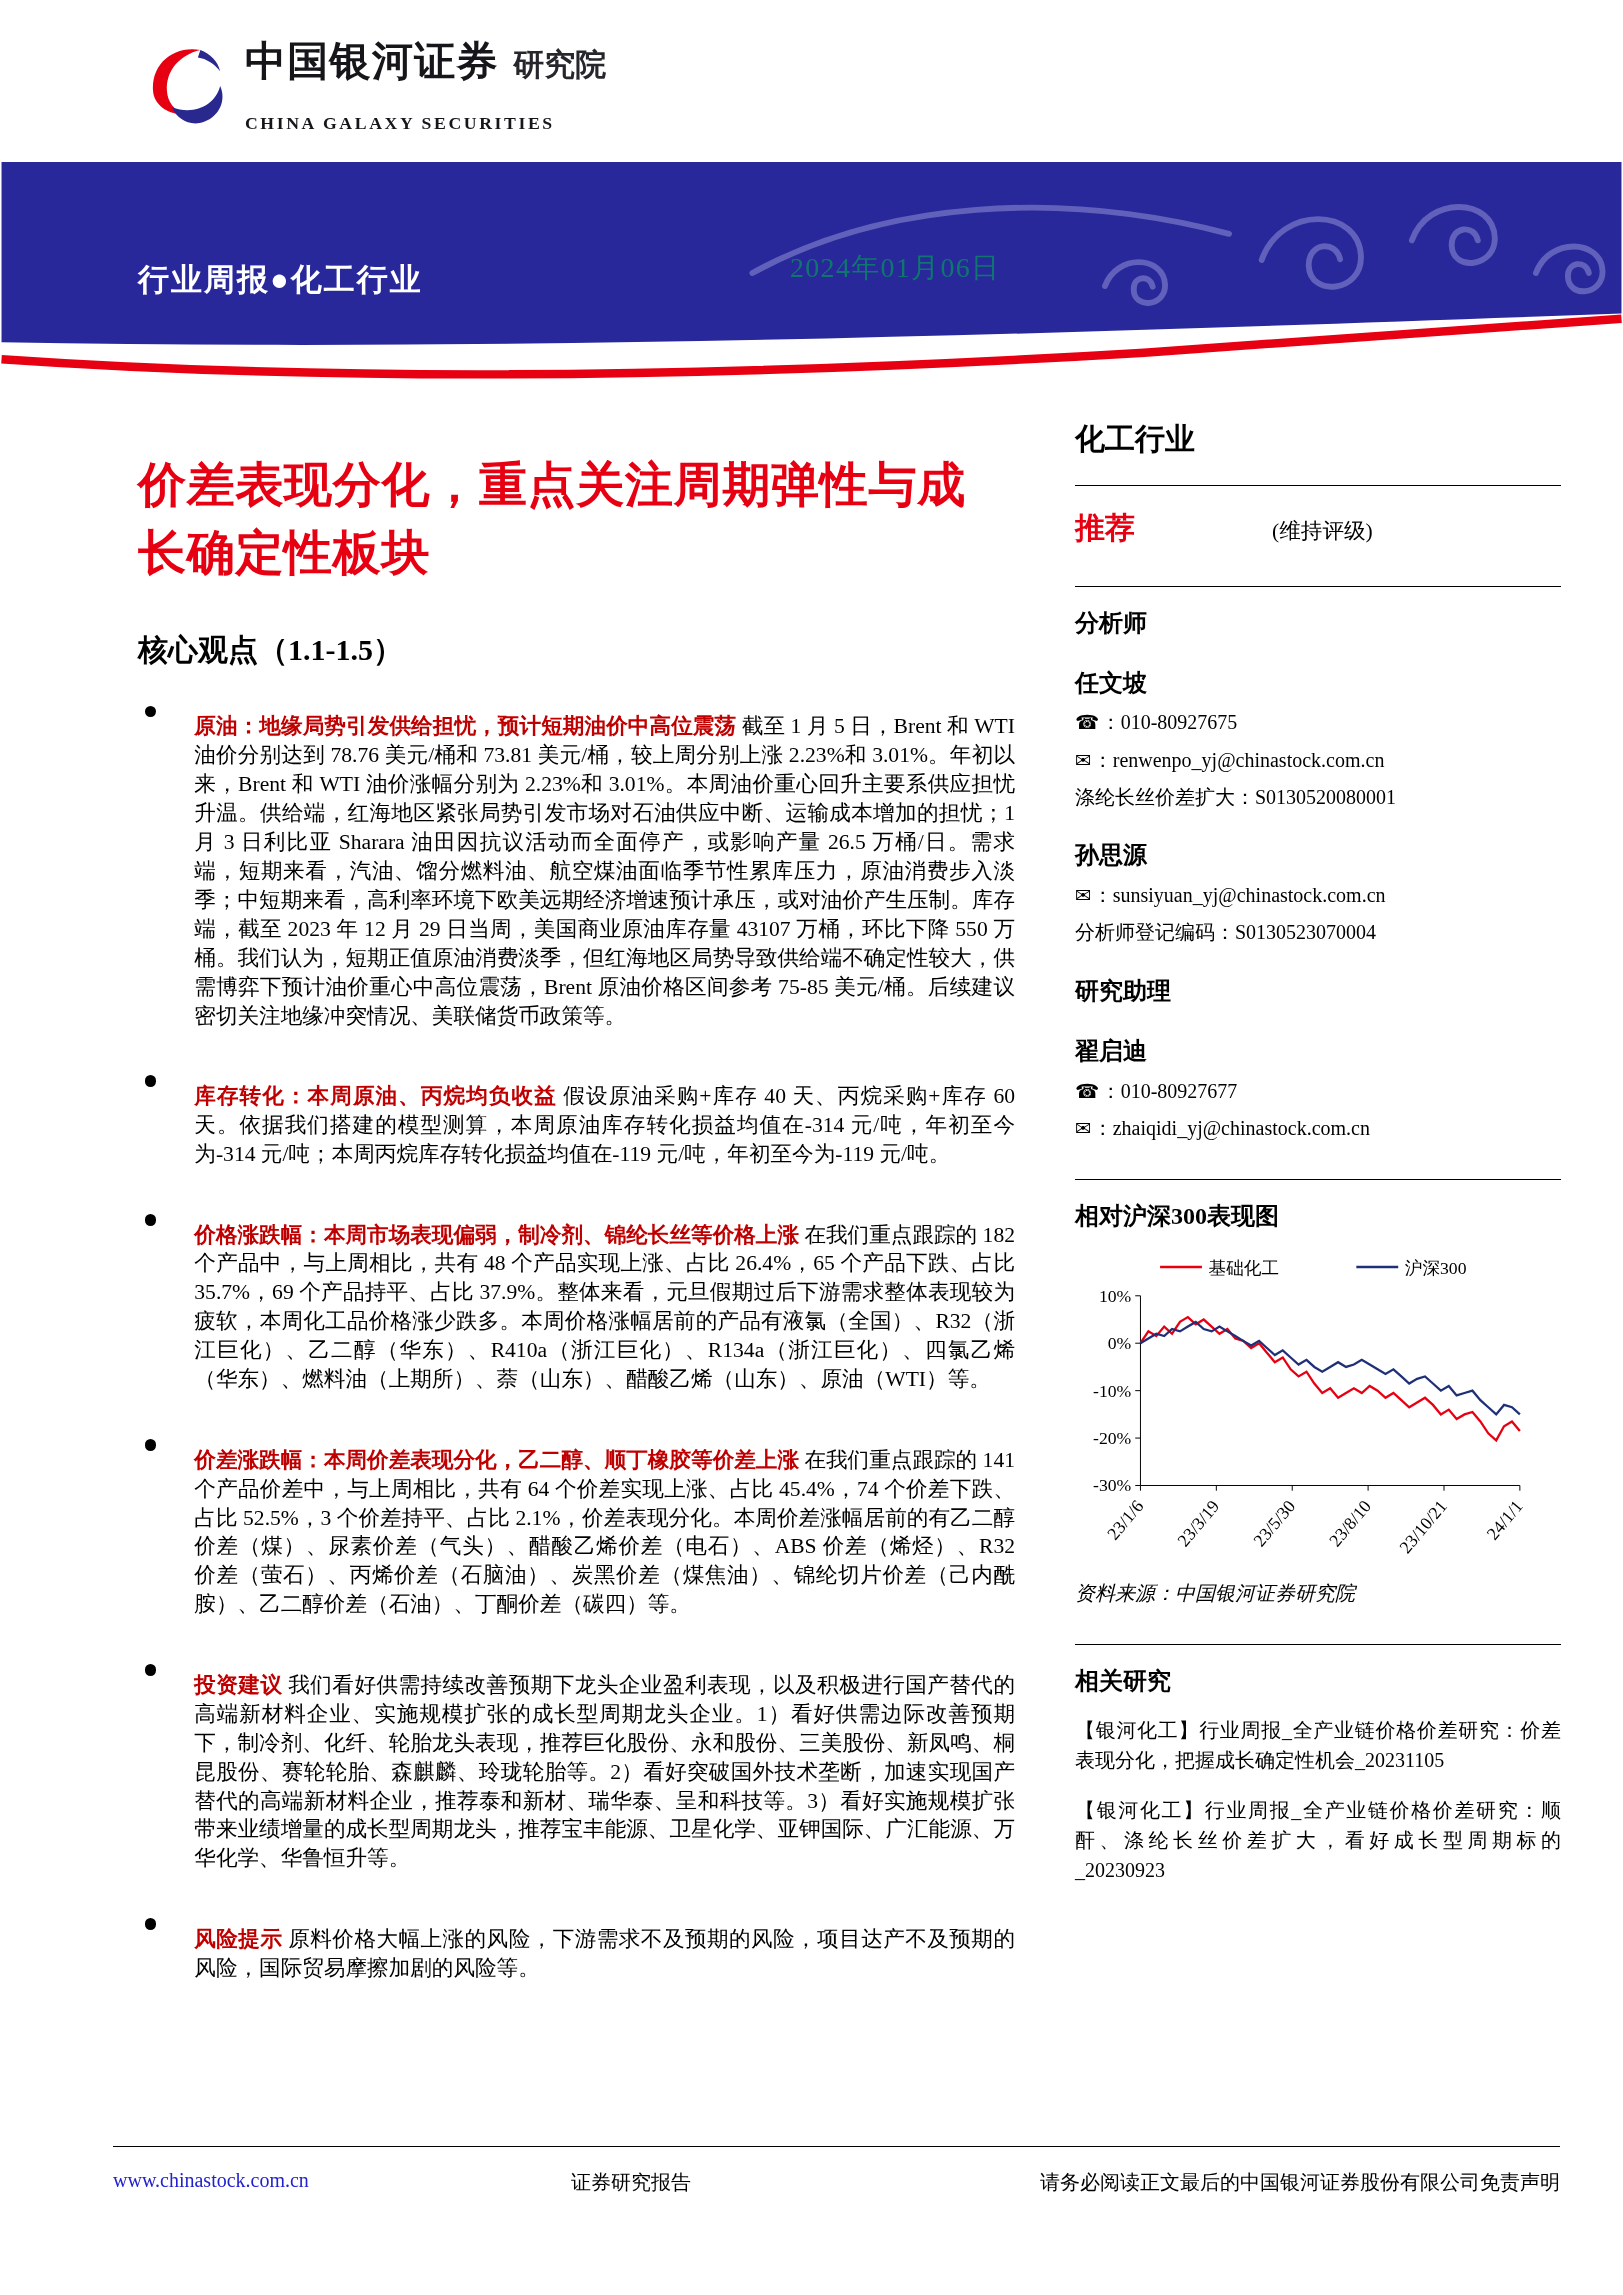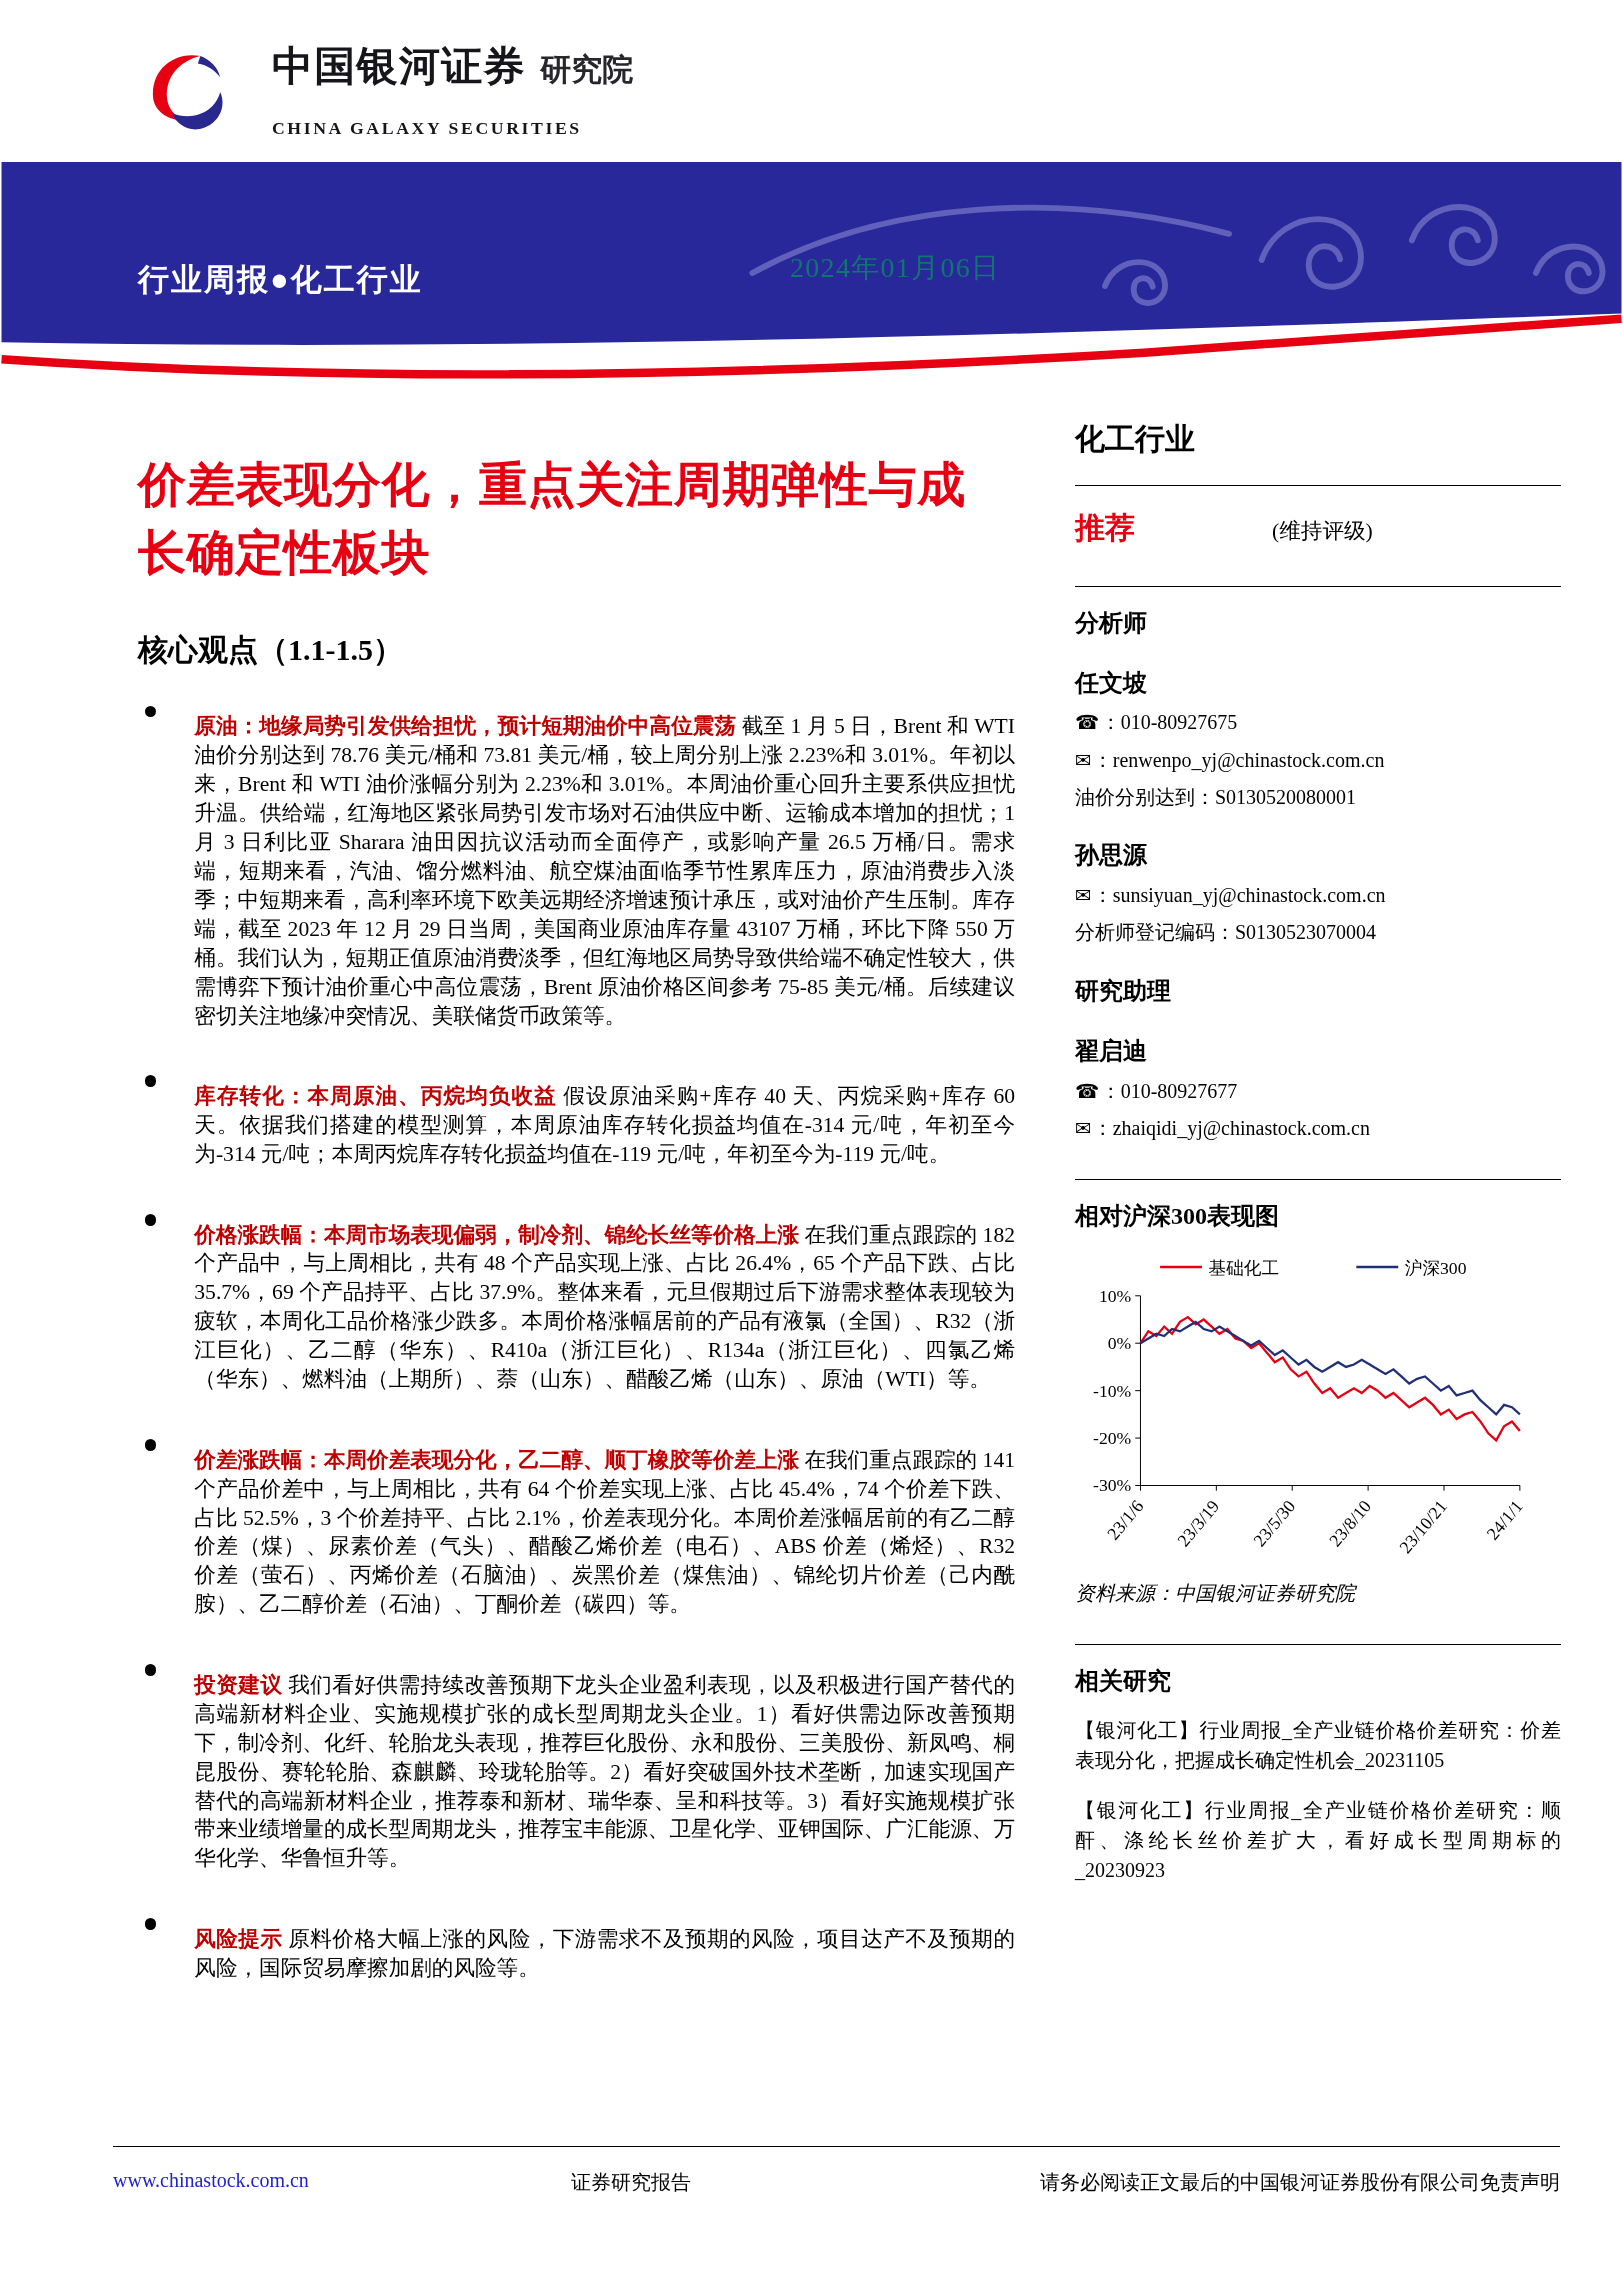--- a/index.html
+++ b/index.html
@@ -1,20 +1,20 @@
 <!DOCTYPE html>
 <html style="font-size:10.5px"><head>
 <meta charset="utf-8">
 <style>
   html,body{margin:0;padding:0;background:#ffffff;}
   .page{position:relative;width:1623px;height:2295px;background:#fff;overflow:hidden;
         font-family:"Liberation Serif","DejaVu Serif",serif;color:#000;}
 
   
-  .header-row{position:absolute;top:34px;left:136px;height:105px;display:flex;align-items:flex-end;gap:37px;}
+  .header-row{position:absolute;top:34px;left:136px;height:105px;display:flex;align-items:flex-start;gap:10px;}
   .logo-mark svg{width:99px;height:99px;display:block;}
   .brand-line{display:flex;align-items:baseline;gap:14.4px;}
   .brand-cn{font-size:41px;font-weight:bold;color:#15151a;letter-spacing:1.3px;}
   .brand-dept{font-size:31px;font-weight:600;color:#26262c;}
   .brand-en{font-size:17.7px;font-weight:bold;letter-spacing:2.6px;color:#15151a;margin-top:24px;}
 
   
   .banner-svg{position:absolute;top:162px;left:0;width:1623px;height:222px;}
   .banner-left{position:absolute;top:259px;left:138px;font-size:31px;font-weight:bold;color:#fff;letter-spacing:2px;}
   .banner-date{position:absolute;top:249px;left:790px;font-size:28px;color:#0f766e;letter-spacing:1.3px;}
@@ -143,21 +143,21 @@
             <div class="person">
               <div class="person-name">任文坡</div>
               <div class="contact-line">
                 <span class="contact-icon">☎</span>
                 <span>：010-80927675</span>
               </div>
               <div class="contact-line">
                 <span class="contact-icon">✉</span>
                 <span>：renwenpo_yj@chinastock.com.cn</span>
               </div>
-              <div class="person-cert">油价分别达到：S0130520080001</div>
+              <div class="person-cert">涤纶长丝价差扩大：S0130520080001</div>
             </div>
             <div class="person">
               <div class="person-name">孙思源</div>
               <div class="contact-line">
                 <span class="contact-icon">✉</span>
                 <span>：sunsiyuan_yj@chinastock.com.cn</span>
               </div>
               <div class="person-cert">分析师登记编码：S0130523070004</div>
             </div>
           </div>

